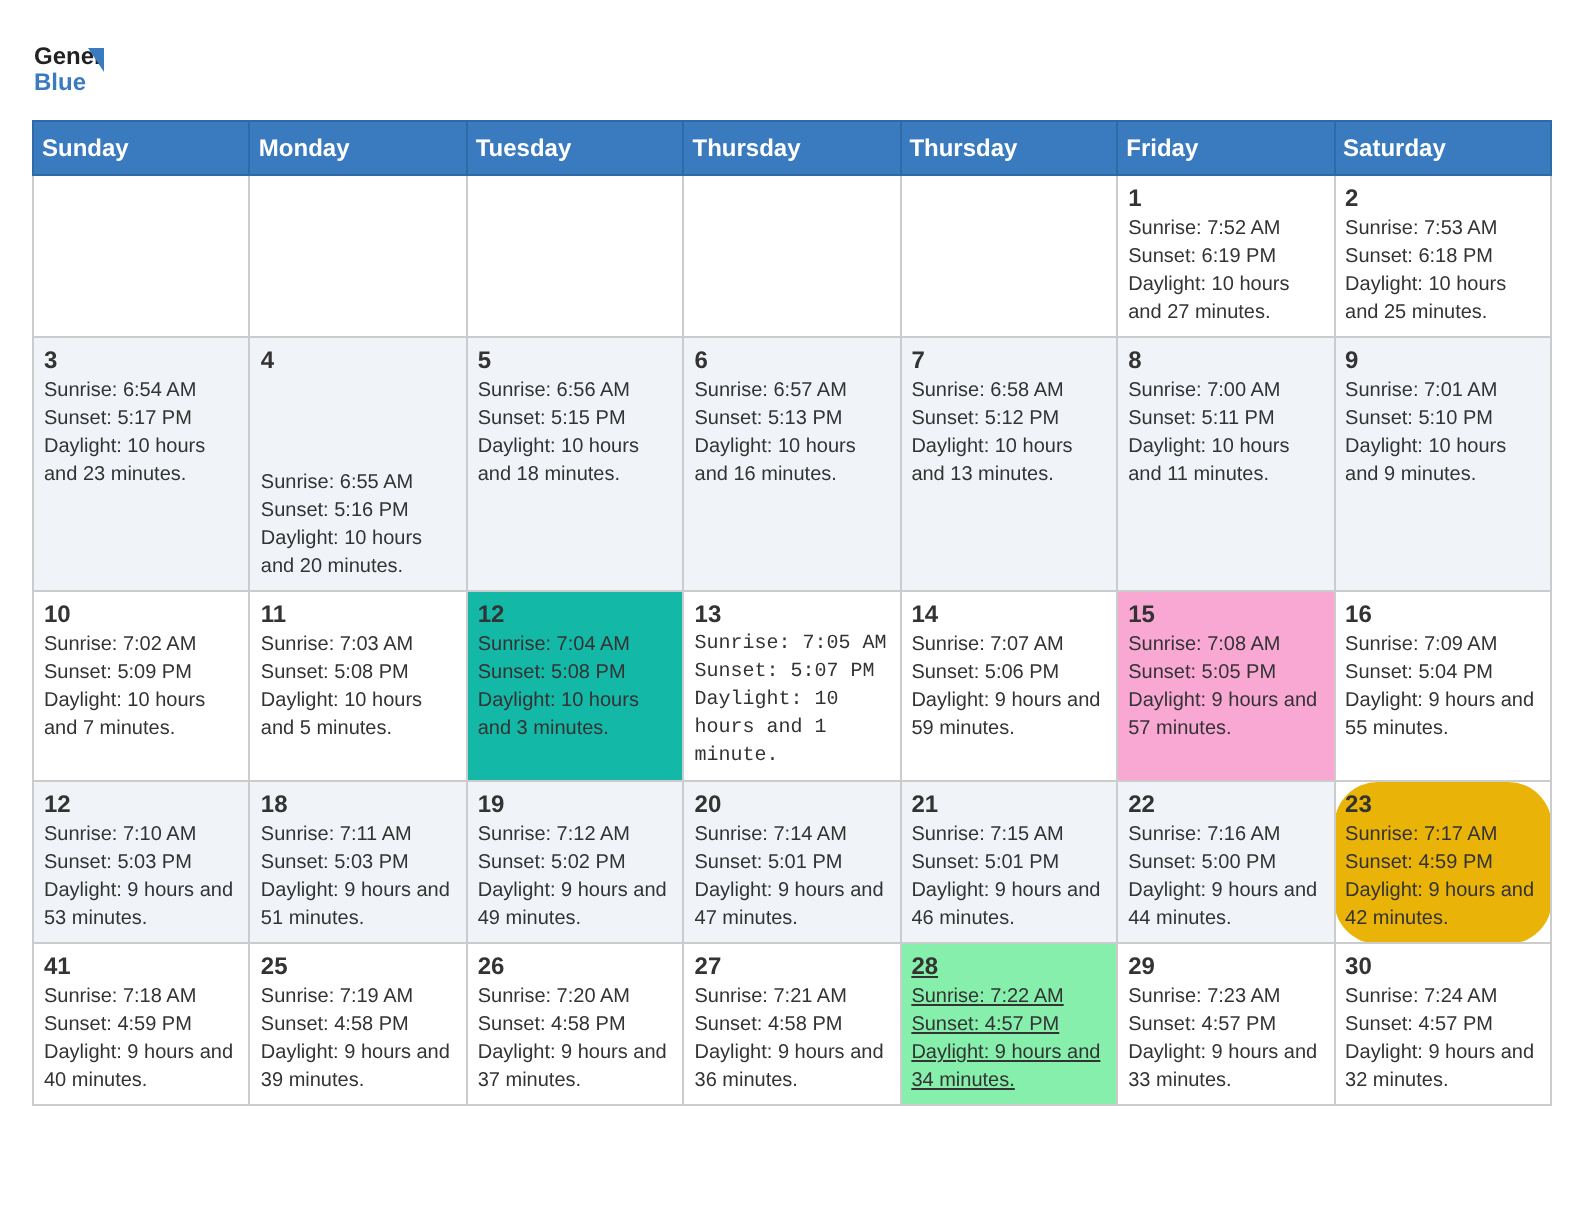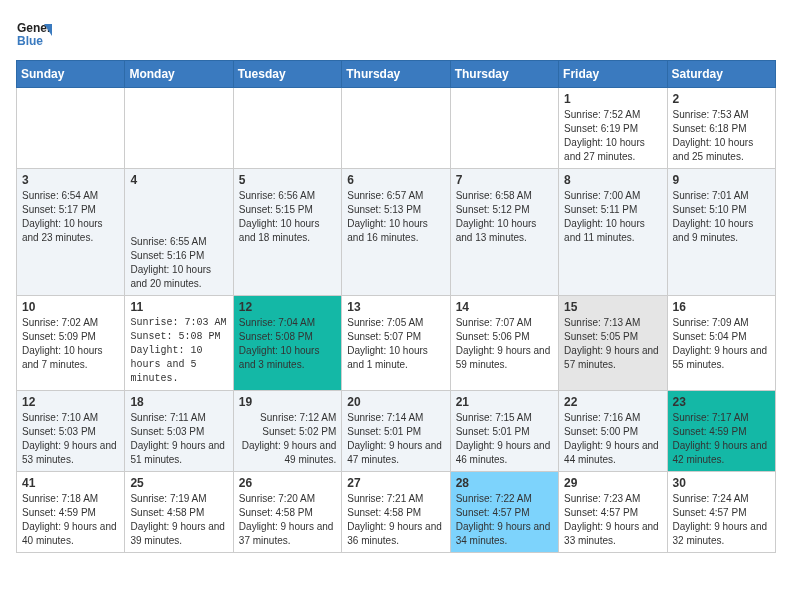--- a/index.html
+++ b/index.html
@@ -179,45 +179,45 @@
       </tr>
       <tr>
         <td style="background: rgb(255, 255, 255);">
           <span class="day-number">10</span>
           <div class="day-info" style="white-space: pre-line;">Sunrise: 7:02 AM
 Sunset: 5:09 PM
 Daylight: 10 hours and 7 minutes.</div>
         </td>
         <td style="background: rgb(255, 255, 255);">
           <span class="day-number">11</span>
-          <div class="day-info" style="white-space: pre-line; font-family: Liberation Mono, monospace;">Sunrise: 7:03 AM
+          <div class="day-info" style="white-space: pre-line;">Sunrise: 7:03 AM
 Sunset: 5:08 PM
 Daylight: 10 hours and 5 minutes.</div>
         </td>
         <td style="background: #14b8a6;">
           <span class="day-number">12</span>
           <div class="day-info" style="white-space: pre-line;">Sunrise: 7:04 AM
 Sunset: 5:08 PM
 Daylight: 10 hours and 3 minutes.</div>
         </td>
         <td style="background: rgb(255, 255, 255);">
           <span class="day-number">13</span>
-          <div class="day-info" style="white-space: pre-line;">Sunrise: 7:05 AM
+          <div class="day-info" style="white-space: pre-line; font-family: Liberation Mono, monospace;">Sunrise: 7:05 AM
 Sunset: 5:07 PM
 Daylight: 10 hours and 1 minute.</div>
         </td>
         <td style="background: rgb(255, 255, 255);">
           <span class="day-number">14</span>
           <div class="day-info" style="white-space: pre-line;">Sunrise: 7:07 AM
 Sunset: 5:06 PM
 Daylight: 9 hours and 59 minutes.</div>
         </td>
-        <td style="background: #e5e5e5;">
+        <td style="background: #f9a8d4;">
           <span class="day-number">15</span>
-          <div class="day-info" style="white-space: pre-line;">Sunrise: 7:13 AM
+          <div class="day-info" style="white-space: pre-line;">Sunrise: 7:08 AM
 Sunset: 5:05 PM
 Daylight: 9 hours and 57 minutes.</div>
         </td>
         <td style="background: rgb(255, 255, 255);">
           <span class="day-number">16</span>
           <div class="day-info" style="white-space: pre-line;">Sunrise: 7:09 AM
 Sunset: 5:04 PM
 Daylight: 9 hours and 55 minutes.</div>
         </td>
       </tr>
@@ -229,21 +229,21 @@
 Daylight: 9 hours and 53 minutes.</div>
         </td>
         <td style="background: rgb(240, 244, 248);">
           <span class="day-number">18</span>
           <div class="day-info" style="white-space: pre-line;">Sunrise: 7:11 AM
 Sunset: 5:03 PM
 Daylight: 9 hours and 51 minutes.</div>
         </td>
         <td style="background: rgb(240, 244, 248);">
           <span class="day-number">19</span>
-          <div class="day-info" style="white-space: pre-line; text-align: right;">Sunrise: 7:12 AM
+          <div class="day-info" style="white-space: pre-line;">Sunrise: 7:12 AM
 Sunset: 5:02 PM
 Daylight: 9 hours and 49 minutes.</div>
         </td>
         <td style="background: rgb(240, 244, 248);">
           <span class="day-number">20</span>
           <div class="day-info" style="white-space: pre-line;">Sunrise: 7:14 AM
 Sunset: 5:01 PM
 Daylight: 9 hours and 47 minutes.</div>
         </td>
         <td style="background: rgb(240, 244, 248);">
@@ -251,21 +251,21 @@
           <div class="day-info" style="white-space: pre-line;">Sunrise: 7:15 AM
 Sunset: 5:01 PM
 Daylight: 9 hours and 46 minutes.</div>
         </td>
         <td style="background: rgb(240, 244, 248);">
           <span class="day-number">22</span>
           <div class="day-info" style="white-space: pre-line;">Sunrise: 7:16 AM
 Sunset: 5:00 PM
 Daylight: 9 hours and 44 minutes.</div>
         </td>
-        <td style="background: #14b8a6;">
+        <td style="background: #eab308; border-radius: 22px;">
           <span class="day-number">23</span>
           <div class="day-info" style="white-space: pre-line;">Sunrise: 7:17 AM
 Sunset: 4:59 PM
 Daylight: 9 hours and 42 minutes.</div>
         </td>
       </tr>
       <tr>
         <td style="background: rgb(255, 255, 255);">
           <span class="day-number">41</span>
           <div class="day-info" style="white-space: pre-line;">Sunrise: 7:18 AM
@@ -283,21 +283,21 @@
           <div class="day-info" style="white-space: pre-line;">Sunrise: 7:20 AM
 Sunset: 4:58 PM
 Daylight: 9 hours and 37 minutes.</div>
         </td>
         <td style="background: rgb(255, 255, 255);">
           <span class="day-number">27</span>
           <div class="day-info" style="white-space: pre-line;">Sunrise: 7:21 AM
 Sunset: 4:58 PM
 Daylight: 9 hours and 36 minutes.</div>
         </td>
-        <td style="background: #7dd3fc;">
+        <td style="background: #86efac; text-decoration: underline;">
           <span class="day-number">28</span>
           <div class="day-info" style="white-space: pre-line;">Sunrise: 7:22 AM
 Sunset: 4:57 PM
 Daylight: 9 hours and 34 minutes.</div>
         </td>
         <td style="background: rgb(255, 255, 255);">
           <span class="day-number">29</span>
           <div class="day-info" style="white-space: pre-line;">Sunrise: 7:23 AM
 Sunset: 4:57 PM
 Daylight: 9 hours and 33 minutes.</div>

